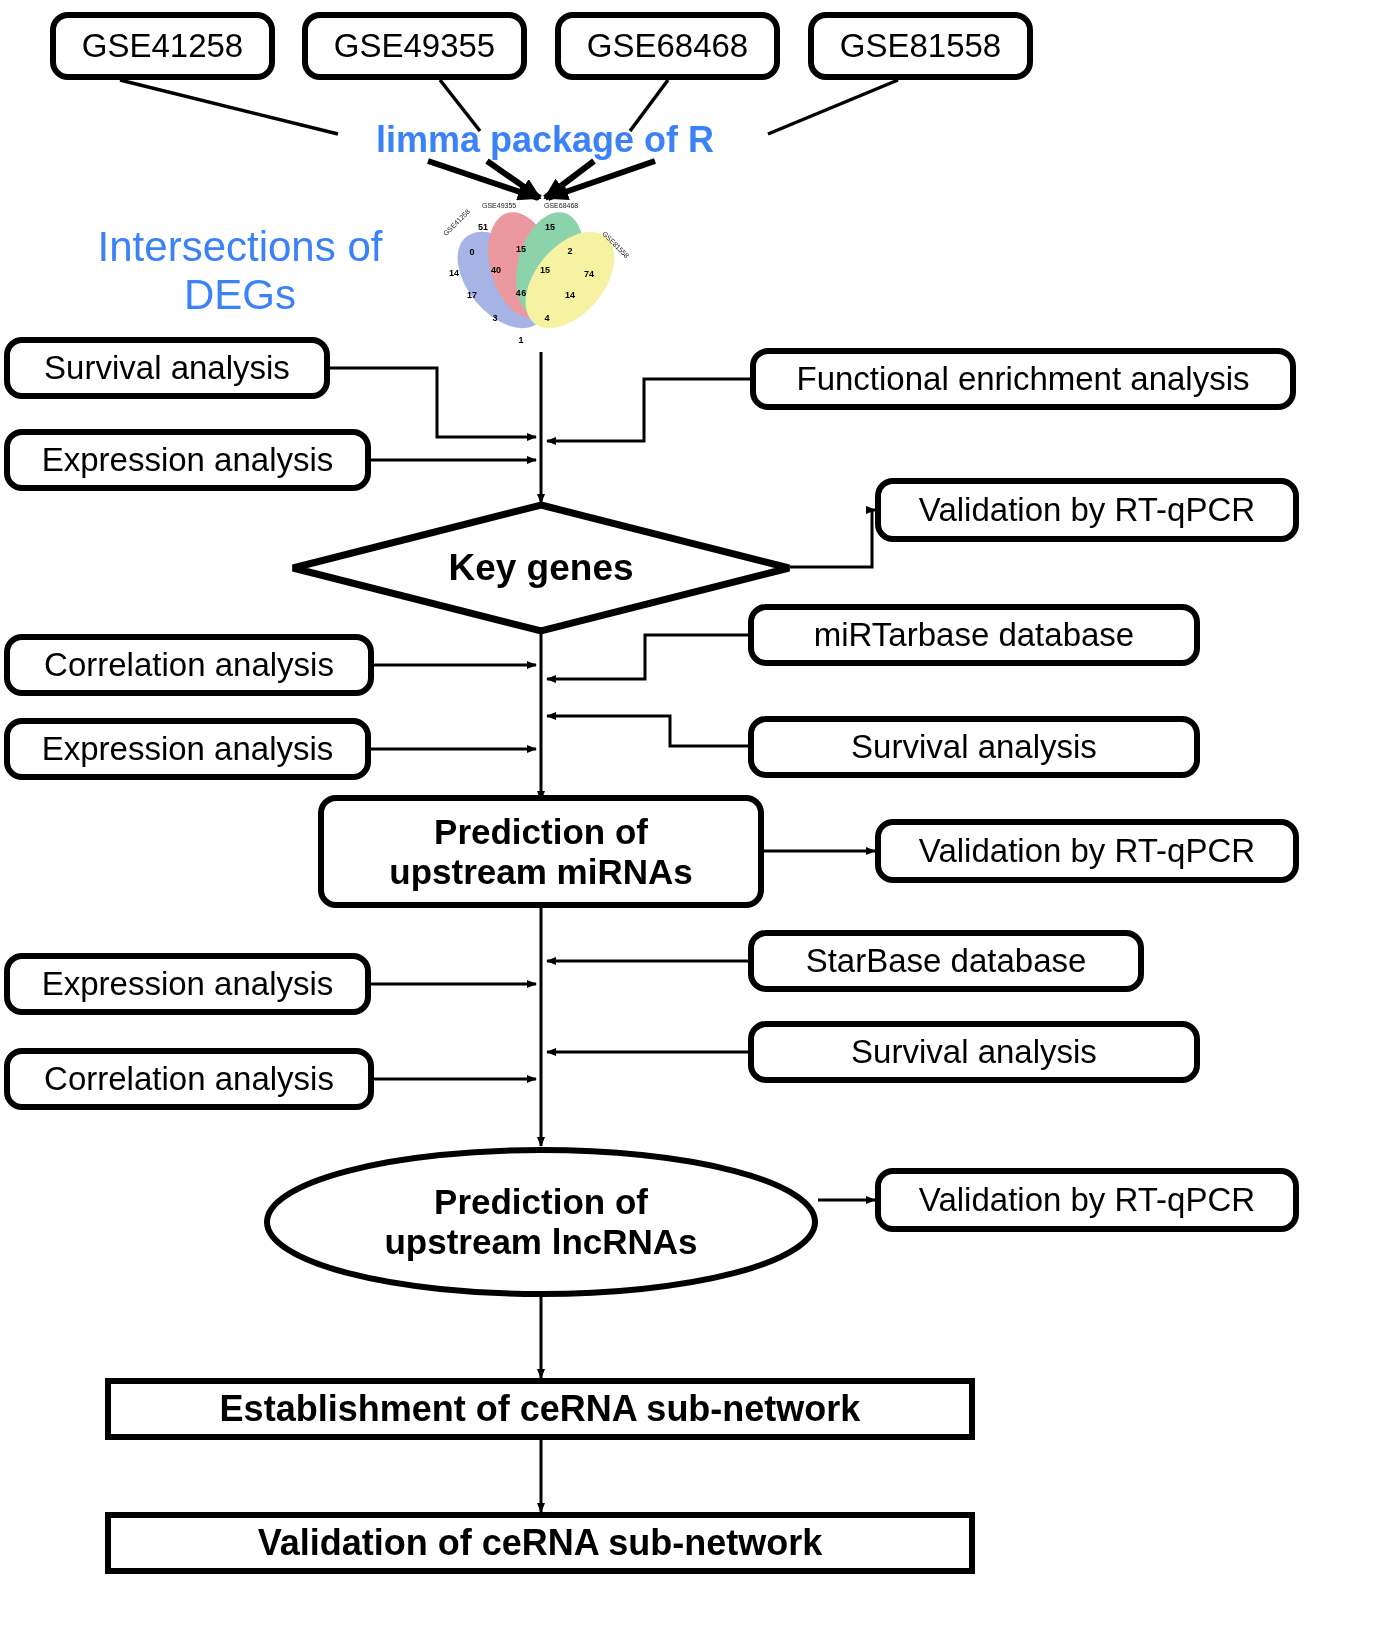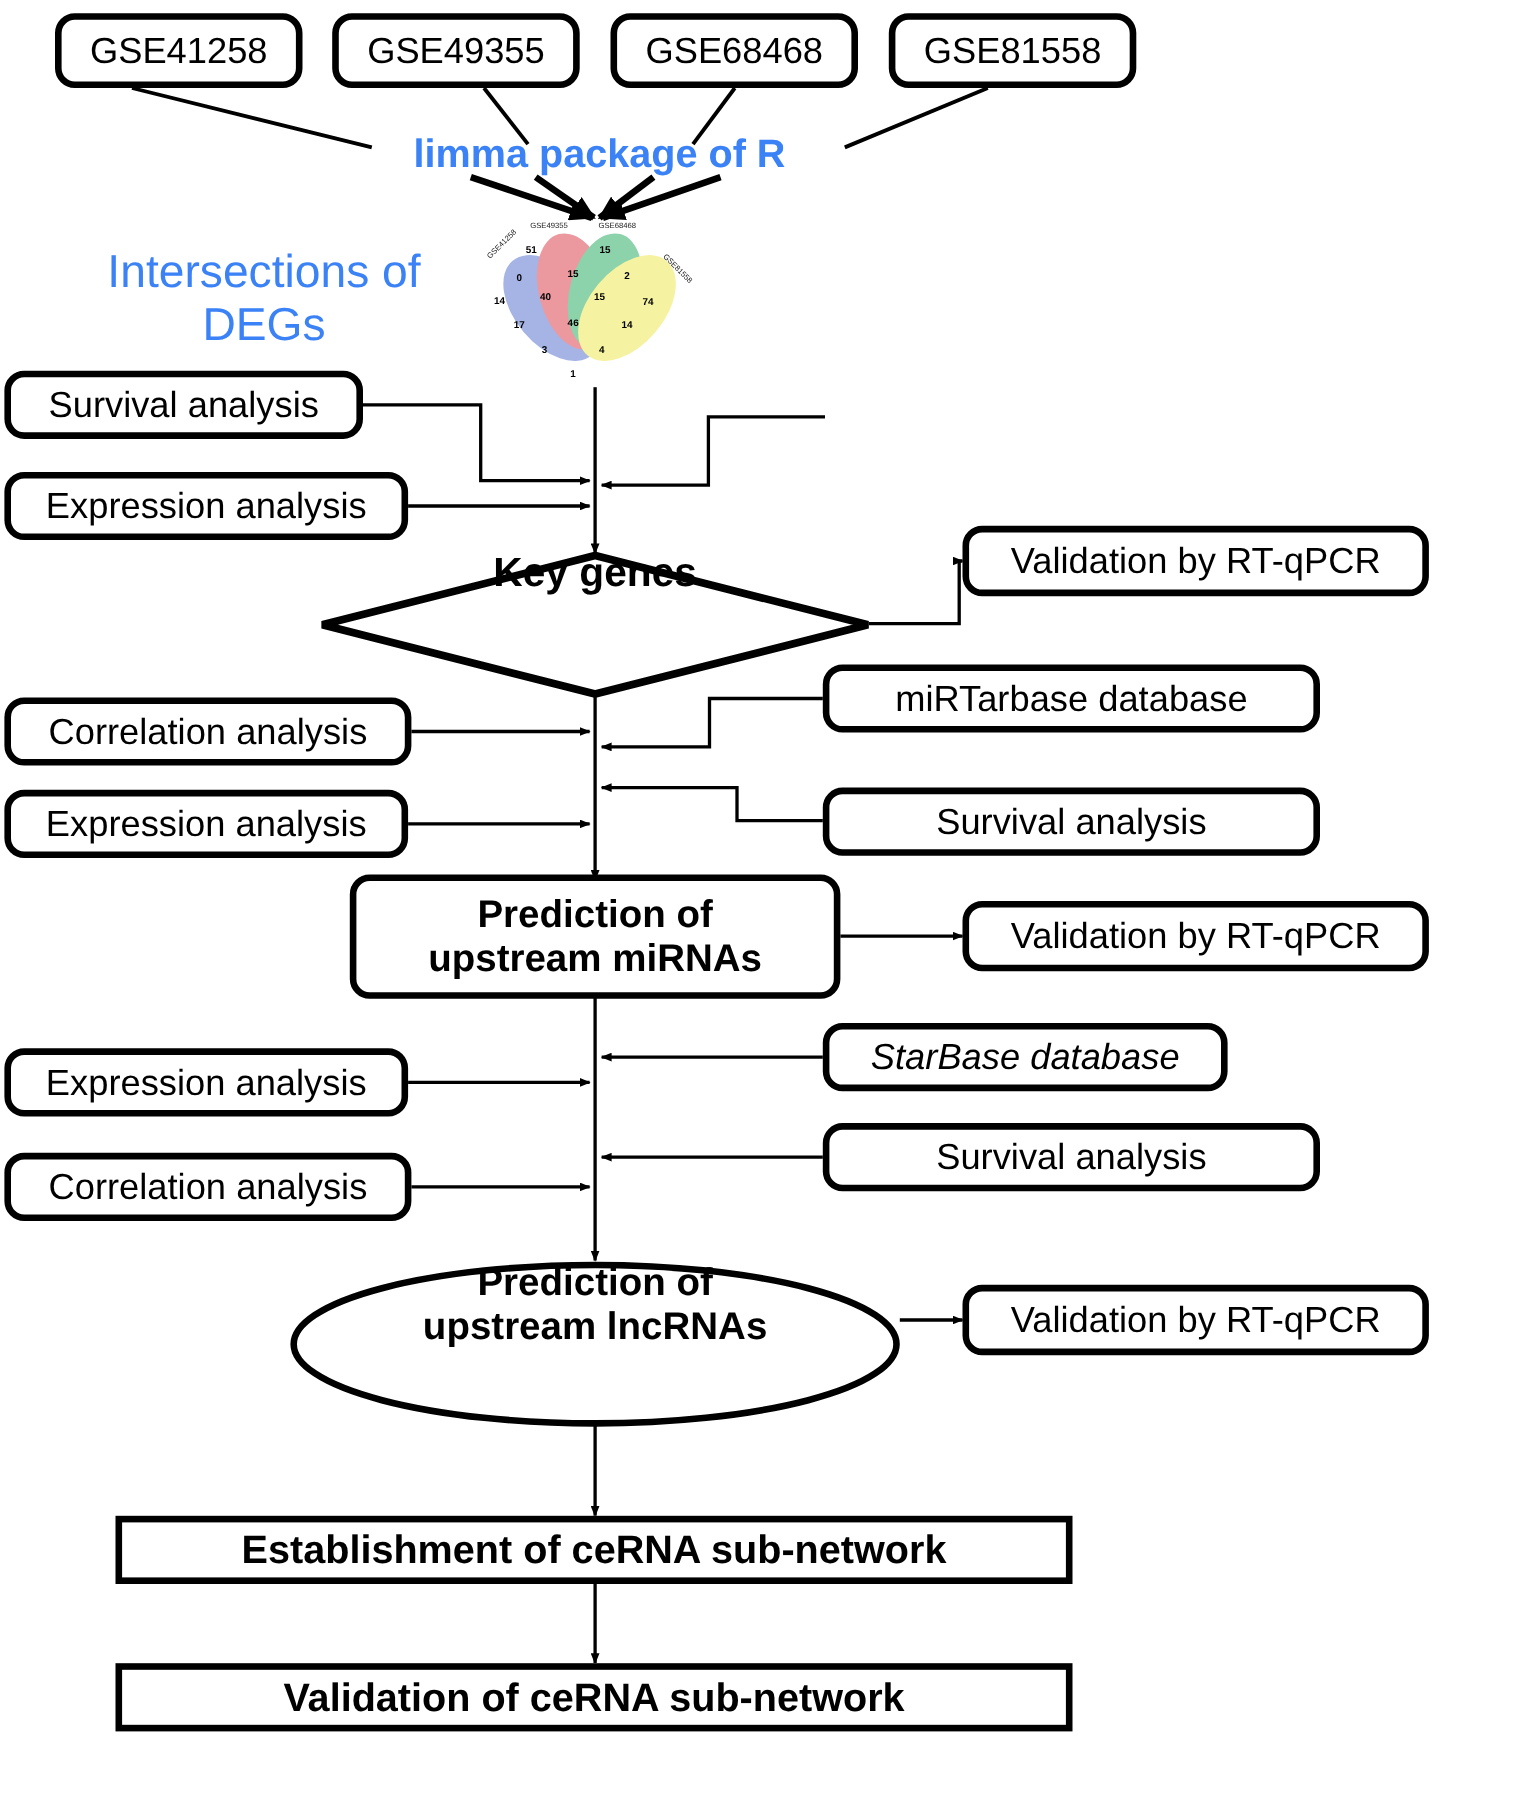--- a/index.html
+++ b/index.html
@@ -68,20 +68,21 @@
   .ellipse-wrap {
     position: absolute;
   }
   .shape-text {
     position: absolute;
     left: 0;
     top: 0;
     width: 100%;
     height: 100%;
     display: flex;
+    align-items: center;
     justify-content: center;
     text-align: center;
     font-weight: bold;
     line-height: 1.15;
   }
   .venn-wrap {
     position: absolute;
   }
   .venn-label {
     position: absolute;
@@ -252,33 +253,36 @@
   <div class="node rounded reg" style="left:4px;top:718px;width:367px;height:62px;">
     <span>Expression analysis</span>
   </div>
   <div class="node rounded reg" style="left:4px;top:953px;width:367px;height:62px;">
     <span>Expression analysis</span>
   </div>
   <div class="node rounded reg" style="left:4px;top:1048px;width:370px;height:62px;">
     <span>Correlation analysis</span>
   </div>
 
+  <div class="node rounded reg" style="left:750px;top:348px;width:546px;height:62px;">
+    <span>Functional enrichment analysis</span>
+  </div>
   <div class="node rounded reg" style="left:875px;top:478px;width:424px;height:64px;">
     <span>Validation by RT-qPCR</span>
   </div>
   <div class="node rounded reg" style="left:748px;top:604px;width:452px;height:62px;">
     <span>miRTarbase database</span>
   </div>
   <div class="node rounded reg" style="left:748px;top:716px;width:452px;height:62px;">
     <span>Survival analysis</span>
   </div>
   <div class="node rounded reg" style="left:875px;top:819px;width:424px;height:64px;">
     <span>Validation by RT-qPCR</span>
   </div>
-  <div class="node rounded reg" style="left:748px;top:930px;width:368px;height:62px;font-style:italic;">
+  <div class="node rounded reg" style="left:748px;top:930px;width:396px;height:62px;">
     <span>StarBase database</span>
   </div>
   <div class="node rounded reg" style="left:748px;top:1021px;width:452px;height:62px;">
     <span>Survival analysis</span>
   </div>
   <div class="node rounded reg" style="left:875px;top:1168px;width:424px;height:64px;">
     <span>Validation by RT-qPCR</span>
   </div>
 
   <div class="diamond-wrap" style="left:288px;top:500px;width:506px;height:136px;">

